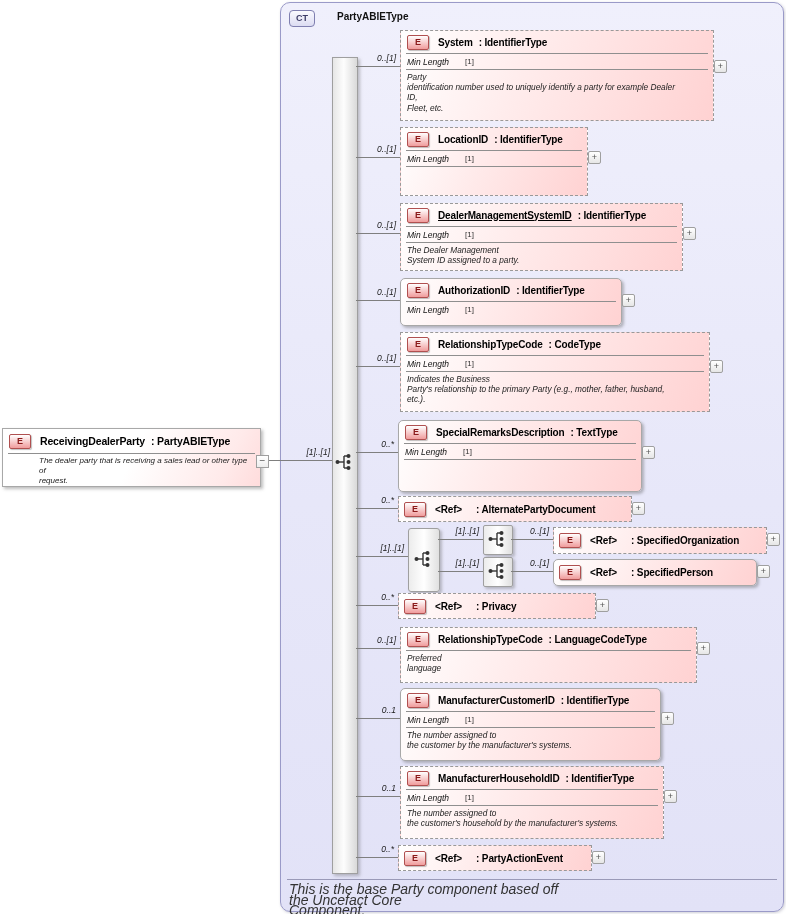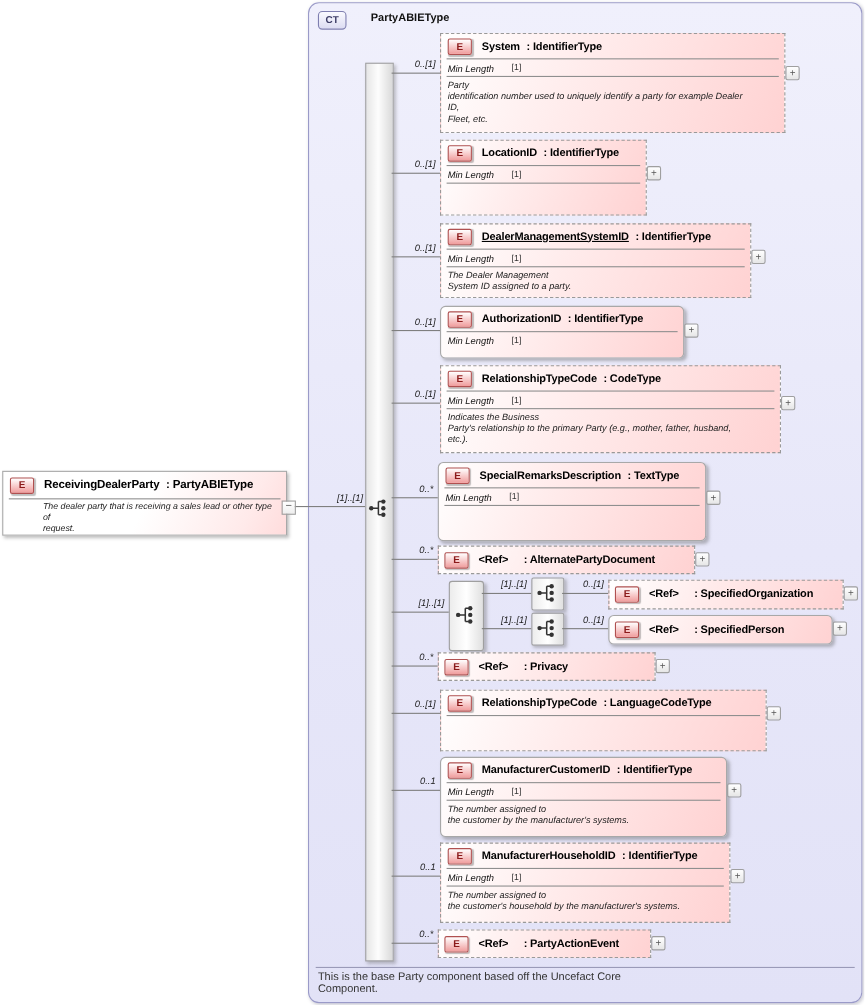--- a/index.html
+++ b/index.html
@@ -8,21 +8,21 @@
 
   
   .ct{position:absolute;left:280px;top:2px;width:502px;height:908px;
       background:linear-gradient(180deg,#f0f0fc 0%,#e7e7f9 55%,#e2e2f7 100%);
       border:1px solid #9a9ac8;border-radius:10px;box-shadow:1px 1px 3px rgba(60,60,90,.25);}
   .ctbadge{position:absolute;left:8px;top:7px;width:24px;height:15px;line-height:15px;text-align:center;
       font-size:9px;font-weight:bold;color:#3c3c66;background:linear-gradient(#fafaff,#dcdcf2);
       border:1px solid #7f7fb0;border-radius:4px;}
   .cttitle{position:absolute;left:56px;top:8px;font-size:10px;font-weight:bold;color:#111;}
   .footline{position:absolute;left:6px;right:6px;top:876px;border-top:1px solid #9a9ab8;}
-  .footnote{position:absolute;left:8px;top:881px;width:290px;font-size:10px;color:#333;
+  .footnote{position:absolute;left:8px;top:881px;width:290px;font-size:14px;font-style:italic;color:#333;
       line-height:10.5px;white-space:pre-line;}
 
   
   .vbar{position:absolute;left:332px;top:57px;width:24px;height:815px;
       background:linear-gradient(90deg,#e6e6e6,#fdfdfd 45%,#d9d9d9);
       border:1px solid #9f9f9f;box-shadow:2px 2px 3px rgba(90,90,90,.35);}
   .groupbox{position:absolute;left:408px;top:528px;width:30px;height:62px;
       background:linear-gradient(90deg,#ececec,#ffffff 50%,#e0e0e0);
       border:1px solid #9f9f9f;border-radius:3px;box-shadow:2px 2px 3px rgba(90,90,90,.35);}
   .iconbox{position:absolute;width:28px;height:28px;
@@ -280,20 +280,22 @@
       </div>
       <div class="plusbox" style="pointer-events: auto; left: 596px; top: 599px;">+</div>
       <div class="hline" style="pointer-events: auto; left: 356px; top: 648px; width: 44px;"></div>
       <span class="card" style="pointer-events: auto; right: 390px; top: 635px;">0..[1]</span>
       <div class="ebox dashed full" style="pointer-events: auto; left: 400px; top: 627px; width: 295px; height: 54px;">
         <div class="ehead" style="pointer-events: auto;">
           <span class="eicon" style="pointer-events: auto;">E</span>
           <span class="ename" style="pointer-events: auto;">RelationshipTypeCode</span>
           <span class="etype" style="pointer-events: auto;">: LanguageCodeType</span>
         </div>
+        <div class="eann" style="pointer-events: auto;">Preferred
+language</div>
       </div>
       <div class="plusbox" style="pointer-events: auto; left: 697px; top: 642px;">+</div>
       <div class="hline" style="pointer-events: auto; left: 356px; top: 718px; width: 44px;"></div>
       <span class="card" style="pointer-events: auto; right: 390px; top: 705px;">0..1</span>
       <div class="ebox solid full" style="pointer-events: auto; left: 400px; top: 688px; width: 259px; height: 71px;">
         <div class="ehead" style="pointer-events: auto;">
           <span class="eicon" style="pointer-events: auto;">E</span>
           <span class="ename" style="pointer-events: auto;">ManufacturerCustomerID</span>
           <span class="etype" style="pointer-events: auto;">: IdentifierType</span>
         </div>

